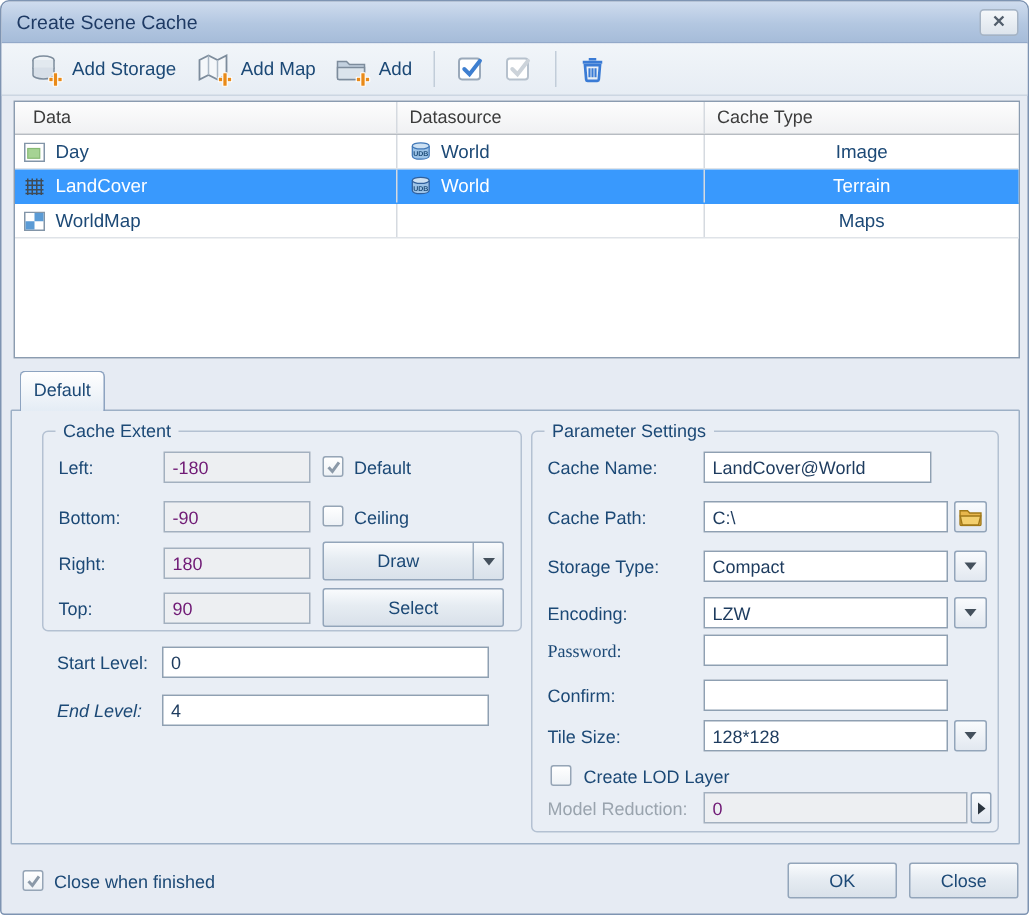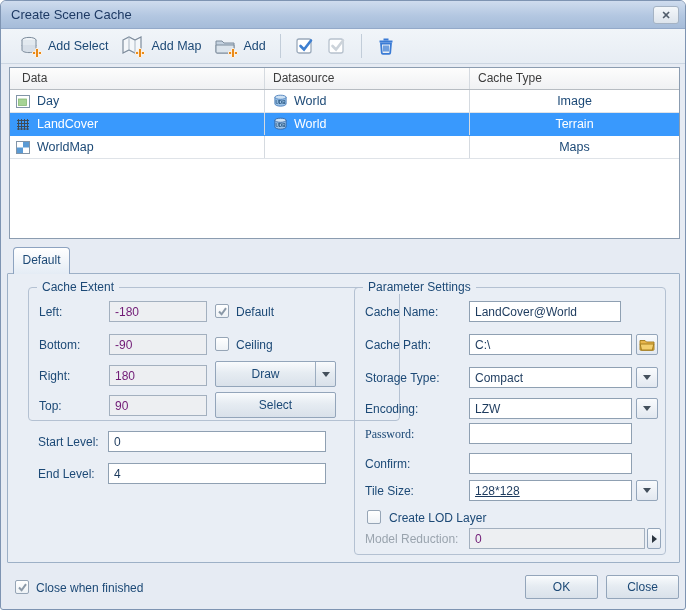--- a/index.html
+++ b/index.html
@@ -91,21 +91,21 @@
         <svg width="24" height="24" viewBox="0 0 24 24">
           <ellipse cx="10" cy="6" rx="7" ry="2.6" fill="#eef2f6" stroke="#7d8c9c"></ellipse>
           <path d="M3 6 v5 c0,1.4 3.1,2.6 7,2.6 s7,-1.2 7,-2.6 v-5" fill="#e2e9ef" stroke="#7d8c9c"></path>
           <path d="M3 11 v5 c0,1.4 3.1,2.6 7,2.6 s7,-1.2 7,-2.6 v-5" fill="#d7dfe8" stroke="#7d8c9c"></path>
           <g stroke="#fff" stroke-width="0.8">
             <rect x="13.5" y="17.5" width="9" height="3" rx="0.5" fill="#e98a18"></rect>
             <rect x="16.5" y="14.5" width="3" height="9" rx="0.5" fill="#e98a18"></rect>
           </g>
         </svg>
       </span>
-      <span>Add Select</span>
+      <span>Add Storage</span>
     </div>
     <div class="tbtn">
       <span class="ticon">
         <svg width="26" height="23" viewBox="0 0 26 23">
           <path d="M3 5 L9 2 L15 5 L21 2 V15 L15 18 L9 15 L3 18 Z" fill="#f4f7fa" stroke="#7d8c9c" stroke-width="1.2"></path>
           <path d="M9 2 V15 M15 5 V18" stroke="#aab7c4" stroke-width="1"></path>
           <g stroke="#fff" stroke-width="0.8">
             <rect x="15.5" y="16.5" width="9" height="3" rx="0.5" fill="#e98a18"></rect>
             <rect x="18.5" y="13.5" width="3" height="9" rx="0.5" fill="#e98a18"></rect>
           </g>
@@ -222,21 +222,21 @@
       <div class="tcell c2">
         <span></span>
       </div>
       <div class="tcell c3">Maps</div>
     </div>
   </div>
 
   <div class="tab">Default</div>
   <div class="tabpage">
 
-    <div class="group" style="left:20px; top:13px; width:372px; height:134px;">
+    <div class="group" style="left:20px; top:13px; width:320px; height:134px;">
       <span class="gtitle">Cache Extent</span>
 
       <span class="flabel" style="left:10px; top:17px;">Left:</span>
       <input class="field disabled" style="left: 80px; top: 13px; width: 98px;" readonly="" value="-180">
       <span class="checkbox checked" style="left:186px; top:16px;">
         <svg width="11" height="11" viewBox="0 0 11 11">
             <path d="M2 5.5 l2.6 2.8 L9 2.2" fill="none" stroke="#8b99a8" stroke-width="2"></path>
           </svg>
       </span>
       <span class="cblabel" style="left:207px; top:17px;">Default</span>
@@ -257,21 +257,21 @@
           </span>
       </button>
 
       <span class="flabel" style="left:10px; top:111px;">Top:</span>
       <input class="field disabled" style="left: 80px; top: 107px; width: 98px;" readonly="" value="90">
       <button class="btn" style="left:186px; top:104px; width:121px; height:26px;">Select</button>
     </div>
 
     <span class="flabel" style="left:30px; top:161px;">Start Level:</span>
     <input class="field" style="left: 100px; top: 157px; width: 218px;" value="0">
-    <span class="flabel" style="left:30px; top:193px;">End Level:</span>
+    <span class="flabel" style="left:30px; top:193px;font-style:italic;">End Level:</span>
     <input class="field" style="left: 100px; top: 189px; width: 218px;" value="4">
 
     <div class="group" style="left:346px; top:13px; width:312px; height:268px;">
       <span class="gtitle">Parameter Settings</span>
 
       <span class="flabel" style="left:10px; top:17px;">Cache Name:</span>
       <input class="field" style="left: 114px; top: 13px; width: 152px;" value="LandCover@World">
 
       <span class="flabel" style="left:10px; top:50px;">Cache Path:</span>
       <input class="field" style="left: 114px; top: 46px; width: 163px;" value="C:\">
@@ -294,21 +294,21 @@
         <span class="tri-down"></span>
       </button>
 
       <span class="flabel" style="left:10px; top:139px;font-family:Liberation Serif, serif;">Password:</span>
       <input class="field" type="password" style="left: 114px; top: 135px; width: 163px;" value="">
 
       <span class="flabel" style="left:10px; top:169px;">Confirm:</span>
       <input class="field" type="password" style="left: 114px; top: 165px; width: 163px;" value="">
 
       <span class="flabel" style="left:10px; top:196px;">Tile Size:</span>
-      <input class="field" style="left: 114px; top: 192px; width: 163px; text-decoration: underline;" readonly="" value="128*128">
+      <input class="field" style="left: 114px; top: 192px; width: 163px;" readonly="" value="128*128">
       <button class="arrowbtn" style="left:281px; top:192px;">
         <span class="tri-down"></span>
       </button>
 
       <span class="checkbox" style="left:12px; top:222px;">
         
       </span>
       <span class="cblabel" style="left:34px; top:223px;">Create LOD Layer</span>
 
       <span class="flabel disabled" style="left:10px; top:244px;">Model Reduction:</span>

